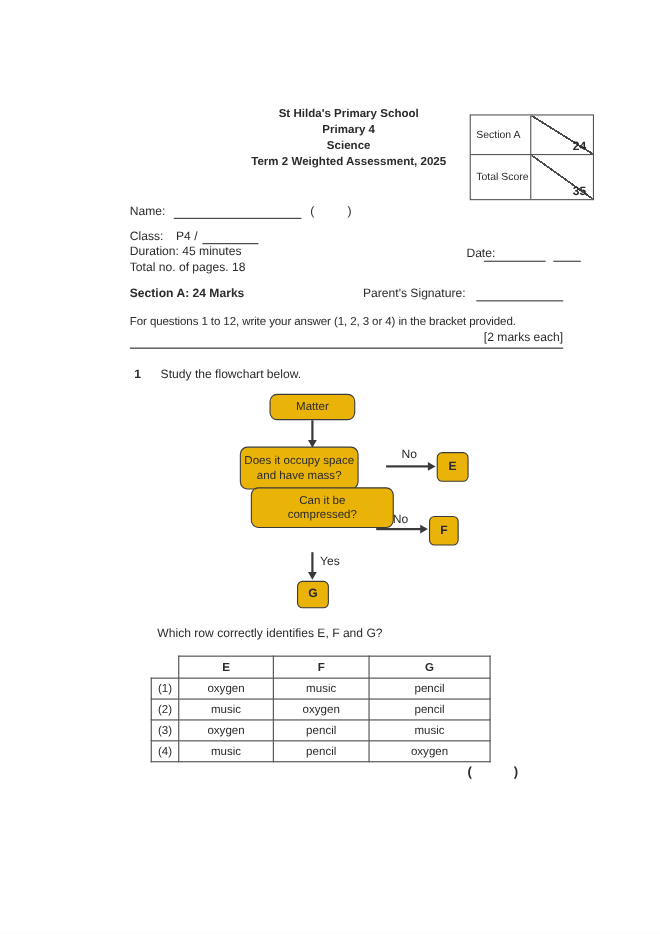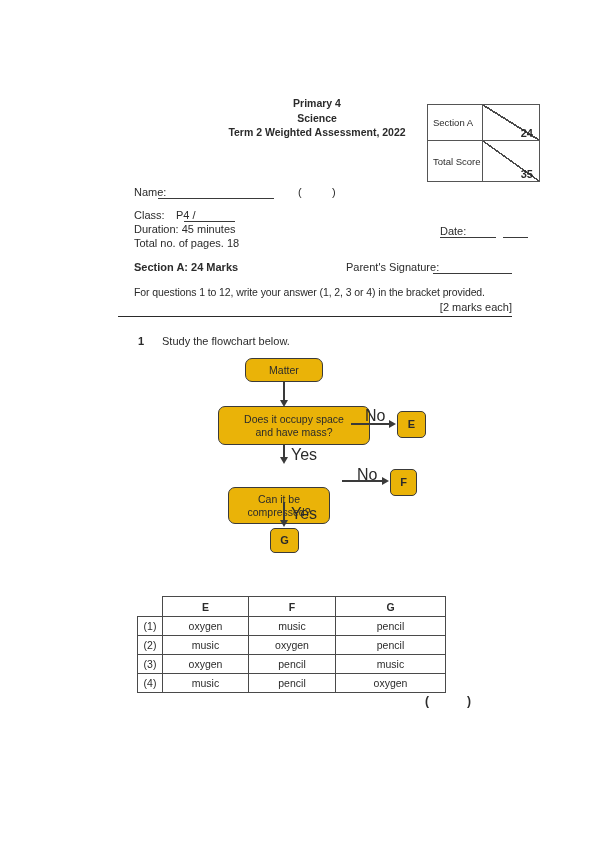--- a/index.html
+++ b/index.html
@@ -22,41 +22,41 @@
   .marks-row:last-child { border-bottom:none; }
   .marks-label { width:55px; border-right:1px solid #555; font-size:9.5px;
                  display:flex; align-items:center; padding-left:5px; line-height:11px; }
   .marks-value { position:relative; flex:1;
     background:linear-gradient(to top right, transparent calc(50% - 0.8px),
       #4a4a4a calc(50% - 0.8px), #4a4a4a calc(50% + 0.8px), transparent calc(50% + 0.8px)); }
   .marks-num { position:absolute; bottom:1px; right:6px; font-weight:bold; font-size:11px; }
   .h36{height:36px;} .h38{height:38px;} .h40{height:40px;justify-content:center;}
 
   
-  .ftext { font-size:11px; white-space:nowrap;margin-left:16px; }
+  .ftext { font-size:11px; white-space:nowrap; }
   .bold { font-weight:bold; }
   .uline { border-bottom:1.2px solid #3a3a3a; height:1px; }
 
   
   .rule { border-top:1.6px solid #2a2a2a; width:394px; }
 
   
   .fc-box { position:absolute; border:1.6px solid #3a3a3a; border-radius:7px;
             background:#eab308; display:flex; align-items:center; justify-content:center;
             text-align:center; font-size:10.5px; line-height:12.5px; }
   .fc-letter { font-weight:bold; font-size:11px; }
   .vline { position:absolute; width:1.6px; background:#3a3a3a; }
   .hline { position:absolute; height:1.6px; background:#3a3a3a; }
   .ah-down { position:absolute; width:0; height:0;
     border-left:4px solid transparent; border-right:4px solid transparent;
     border-top:7px solid #3a3a3a; }
   .ah-right { position:absolute; width:0; height:0;
     border-top:4px solid transparent; border-bottom:4px solid transparent;
     border-left:7px solid #3a3a3a; }
-  .fc-label { position:absolute; font-size:16px; }
+  .fc-label { position:absolute; font-size:11px; }
 
   
   .opt-table { position:absolute; top:596px; left:137px; border-collapse:collapse;
                font-size:10.5px; }
   .opt-table td { border:1px solid #4a4a4a; text-align:center; height:19px; padding:0 2px; }
   .opt-table td.corner { border:none; }
   .opt-table tr.hdr td { height:20px; font-weight:bold; }
   .w-lbl{width:25px;} .w-e{width:86px;} .w-f{width:87px;} .w-g{width:110px;}
 
   
@@ -71,23 +71,24 @@
     background:linear-gradient(to top right, transparent calc(50% - 0.8px),
       #3a3a3a calc(50% - 0.8px), #3a3a3a calc(50% + 0.8px), transparent calc(50% + 0.8px)); }
   .score-num { position:absolute; bottom:3px; right:8px; font-weight:bold; font-size:11.5px; }
 </style>
 </head>
 <body>
 
 <div class="page">
 
   <div class="abs header">
+    <div>St Hilda's Primary School</div>
     <div>Primary 4</div>
     <div>Science</div>
-    <div>Term 2 Weighted Assessment, 2022</div>
+    <div>Term 2 Weighted Assessment, 2025</div>
   </div>
 
   <div class="abs marks-table">
     <div class="marks-row h36">
       <div class="marks-label">Section A</div>
       <div class="marks-value">
         <span class="marks-num">24</span>
       </div>
     </div>
     <div class="marks-row h40">
@@ -123,57 +124,58 @@
 
   <div class="abs ftext bold" style="top:335px;left:122px;">1</div>
   <div class="abs ftext" style="top:335px;left:146px;">Study the flowchart below.</div>
 
   <div class="fc-box" style="left:245px;top:358px;width:78px;height:24px;">
     <span>Matter</span>
   </div>
   <div class="vline" style="left:283px;top:382px;height:20px;"></div>
   <div class="ah-down" style="left:280px;top:400px;"></div>
 
-  <div class="fc-box" style="left:218px;top:406px;width:152px;height:39px;">
+  <div class="fc-box" style="left:218px;top:406px;width:108px;height:39px;">
     <span>
       <span>Does it occupy space</span><br>
       <span>and have mass?</span>
     </span>
   </div>
   <div class="fc-label" style="left:365px;top:407px;">No</div>
   <div class="hline" style="left:351px;top:423px;width:39px;"></div>
   <div class="ah-right" style="left:389px;top:420px;"></div>
   <div class="fc-box" style="left:397px;top:411px;width:29px;height:27px;border-radius:5px;">
     <span class="fc-letter">E</span>
   </div>
 
   <div class="vline" style="left:283px;top:445px;height:13px;"></div>
   <div class="ah-down" style="left:280px;top:457px;"></div>
   <div class="fc-label" style="left:291px;top:446px;">Yes</div>
 
-  <div class="fc-box" style="left:228px;top:487px;width:102px;height:37px;">
+  <div class="fc-box" style="left:228px;top:443px;width:130px;height:37px;">
     <span>
       <span>Can it be</span><br>
       <span>compressed?</span>
     </span>
   </div>
   <div class="fc-label" style="left:357px;top:466px;">No</div>
   <div class="hline" style="left:342px;top:480px;width:41px;"></div>
   <div class="ah-right" style="left:382px;top:477px;"></div>
   <div class="fc-box" style="left:390px;top:469px;width:27px;height:27px;border-radius:5px;">
     <span class="fc-letter">F</span>
   </div>
 
   <div class="vline" style="left:283px;top:502px;height:19px;"></div>
   <div class="ah-down" style="left:280px;top:520px;"></div>
   <div class="fc-label" style="left:291px;top:505px;">Yes</div>
   <div class="fc-box" style="left:270px;top:528px;width:29px;height:25px;border-radius:5px;">
     <span class="fc-letter">G</span>
   </div>
 
+  <div class="abs ftext" style="top:570px;left:143px;">Which row correctly identifies E, F and G?</div>
 
   <table class="opt-table">
     <tbody>
         <tr class="hdr">
       <td class="corner w-lbl"></td>
       <td class="w-e">E</td>
       <td class="w-f">F</td>
       <td class="w-g">G</td>
     </tr>
     <tr>

